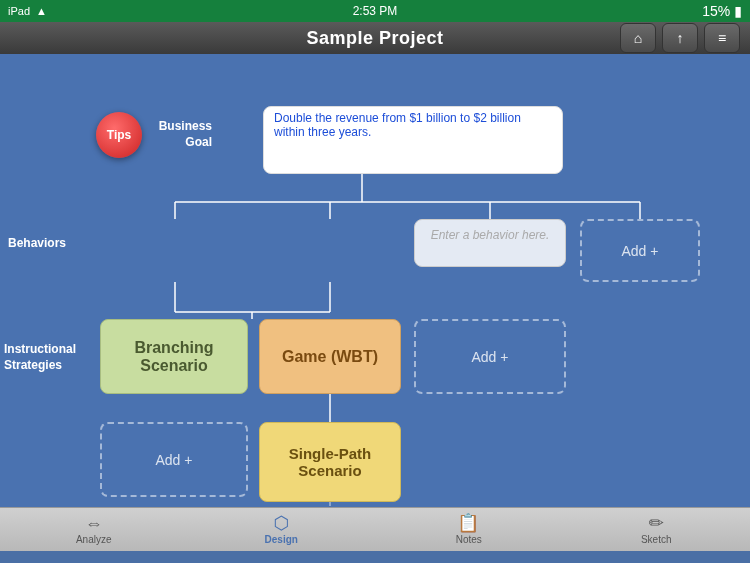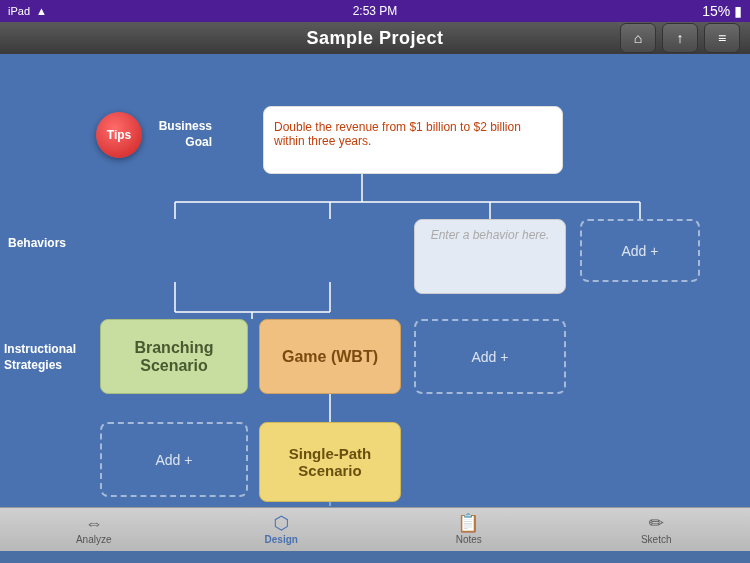--- a/index.html
+++ b/index.html
@@ -7,21 +7,21 @@
       width: 750px;
       height: 563px;
       font-family: -apple-system, 'Helvetica Neue', Arial, sans-serif;
       background: #4a6fa5;
       overflow: hidden;
       position: relative;
     }
 
     
     #status-bar {
-      background: #4c1d95;
+      background: #15803d;
       height: 22px;
       display: flex;
       align-items: center;
       justify-content: space-between;
       padding: 0 8px;
       color: white;
       font-size: 11px;
     }
     .status-left { display: flex; align-items: center; gap: 6px; }
     .status-center { position: absolute; left: 50%; transform: translateX(-50%); font-size: 12px; font-weight: 500; }
@@ -100,25 +100,25 @@
       display: flex;
       align-items: center;
       justify-content: center;
       text-align: center;
       font-size: 13px;
       padding: 8px;
     }
     .card-white {
       background: white;
       border: 1px solid #ddd;
-      color: #c2410c;
+      color: #1d4ed8;
       font-size: 12px;
       text-align: left;
       align-items: flex-start;
-      padding: 13px 10px;
+      padding: 4px 10px;
     }
     .card-placeholder {
       background: rgba(255,255,255,0.85);
       border: 1px solid #ccc;
       color: #aaa;
       font-size: 12px;
       font-style: italic;
       padding: 8px 10px;
       text-align: left;
       align-items: flex-start;
@@ -262,21 +262,21 @@
   <div class="row-label" style="top: 65px; left: 152px; width: 60px; text-align: right;">Business<br>Goal</div>
 
   <div class="card card-white" style="left: 263px; top: 52px; width: 300px; height: 68px;">
     <span>Double the revenue from $1 billion to $2 billion within three years.</span>
   </div>
 
   <div class="row-label" style="top: 182px; left: 8px;">Behaviors</div>
 
 
 
-  <div class="card card-placeholder" style="left: 414px; top: 165px; width: 152px; height: 75px;">
+  <div class="card card-placeholder" style="left: 414px; top: 165px; width: 152px; height: 48px;">
     <span>Enter a behavior here.</span>
   </div>
 
   <div class="card card-dashed" style="left: 580px; top: 165px; width: 120px; height: 63px;">
     <span>Add +</span>
   </div>
 
   <div class="row-label" style="top: 288px; left: 4px; width: 78px;">Instructional<br>Strategies</div>
 
   <div class="card card-orange" style="left: 259px; top: 265px; width: 142px; height: 75px;">

